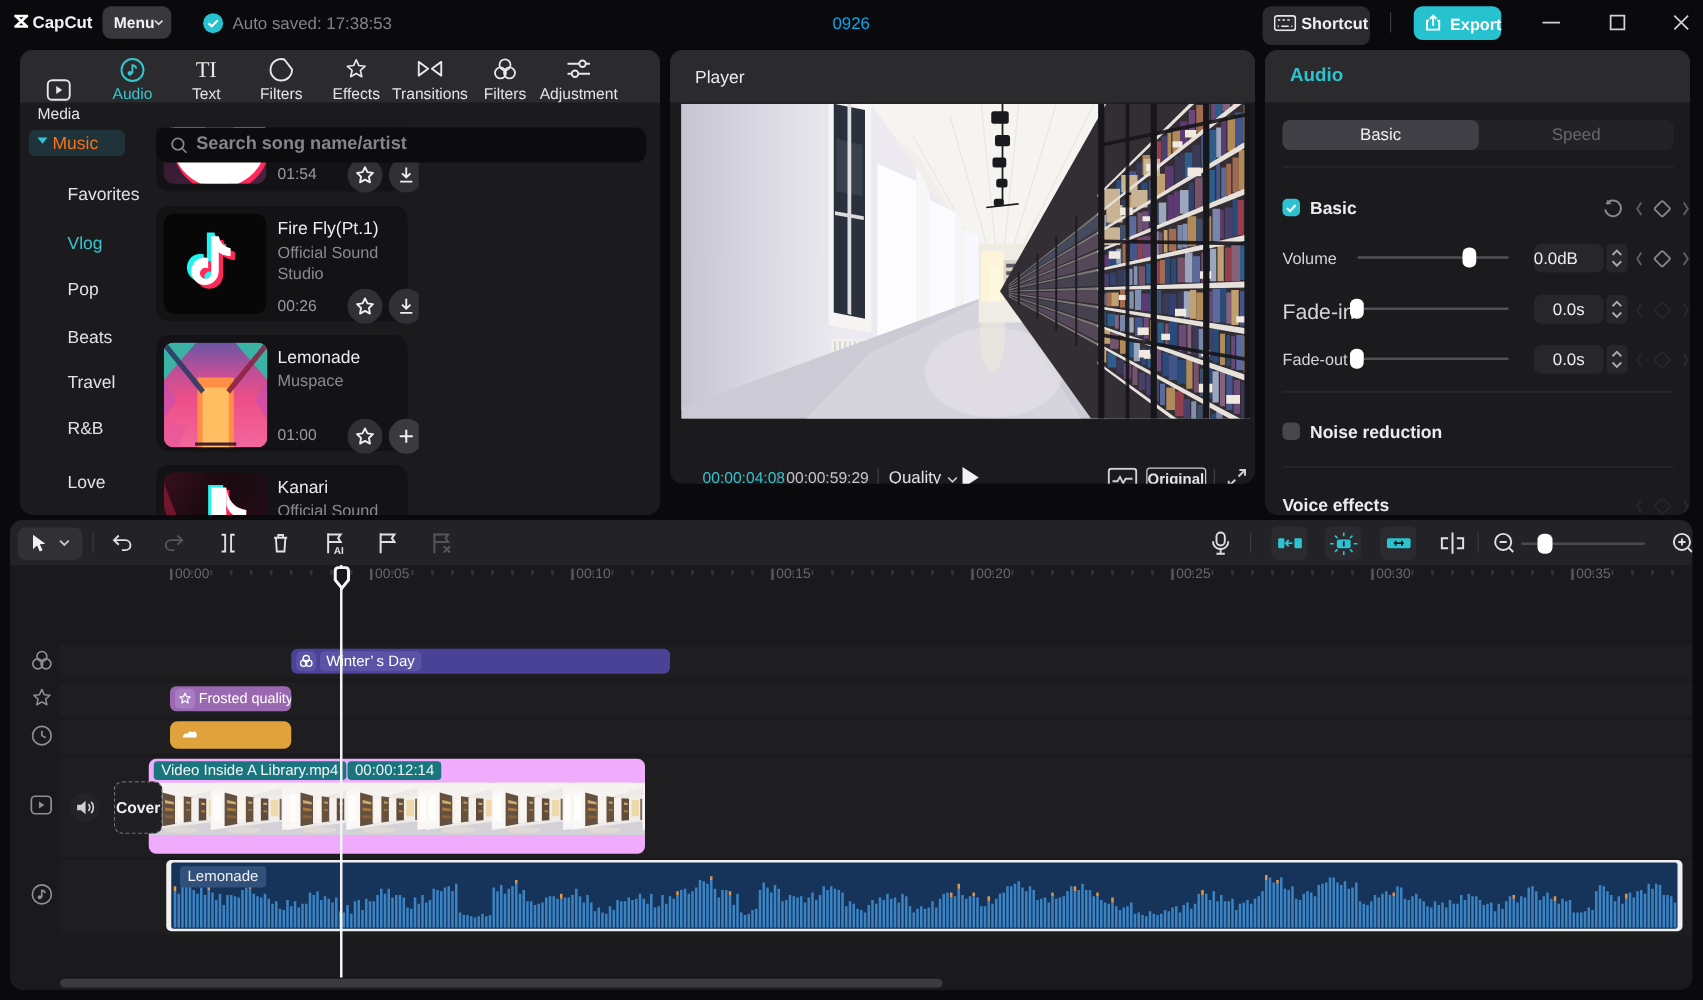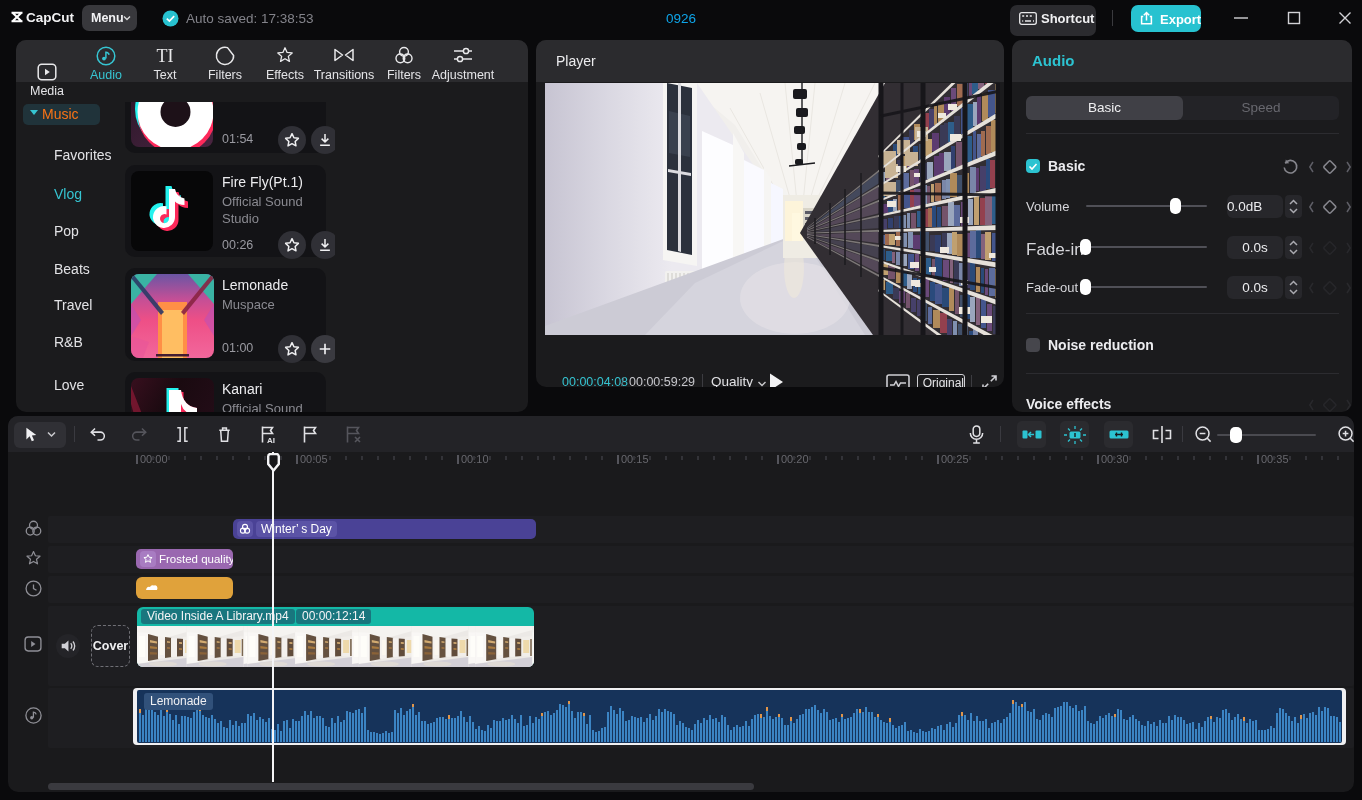--- a/index.html
+++ b/index.html
@@ -214,20 +214,27 @@
          <path d="M38 12 h12 v30 q14 1 16 14 h-28 Z" fill="#fff"></path>
          <path d="M50 12 q2 16 16 18 v12 q-14 -1 -16 -14" fill="#fd295a" opacity="0.9"></path>
          <path d="M50 12 q2 16 16 18 v8 q-13 -2 -16 -12" fill="#fff"></path>
        </svg>
      </div>
      <div class="abs" style="left:97px;top:9px;font-size:14px;color:#ececef;">Kanari</div>
      <div class="abs" style="left:97px;top:29px;font-size:13px;color:#8a8a91;">Official Sound</div>
   </div>
   </div>
 
+  <div class="abs" style="left:109px;top:62px;width:392px;height:28px;background:#0c0c0e;border-radius:9px;">
+    <svg class="abs" style="left:11px;top:7px;" width="15" height="15" viewBox="0 0 15 15">
+        <circle cx="6.3" cy="6.3" r="4.6" stroke="#85858c" stroke-width="1.4" fill="none"></circle>
+        <path d="M9.8 9.8 L13.2 13.2" stroke="#85858c" stroke-width="1.4"></path>
+      </svg>
+    <div class="abs" style="left:32px;top:5px;font-size:14.5px;font-weight:bold;color:#84848b;">Search song name/artist</div>
+  </div>
 </div>
 
 <div class="panel" style="left:536px;top:40px;width:468px;height:347px;">
   <div class="phead"></div>
   <div class="abs" style="left:20px;top:13px;font-size:14px;color:#ececee;">Player</div>
   <div class="abs" style="left:9px;top:43px;width:455px;height:252px;overflow:hidden;">
 <svg width="455" height="252" viewBox="0 0 455 252">
   <rect width="455" height="252" fill="#d8d7dc"></rect>
 
   <polygon points="128,0 347,0 255,150 128,10" fill="#f1efec"></polygon>
@@ -555,21 +562,21 @@
   <svg class="abs" style="left:221px;top:340px;" width="10" height="8" viewBox="0 0 10 8">
       <path d="M1.5 2 L5 5.5 L8.5 2" stroke="#c8c8cc" stroke-width="1.4" fill="none"></path>
     </svg>
   <svg class="abs" style="left:230px;top:331px;" width="20" height="22" viewBox="0 0 20 22">
       <path d="M4 2.5 L17 11 L4 19.5 Z" fill="#f2f2f4"></path>
     </svg>
   <svg class="abs" style="left:350px;top:334px;" width="24" height="18" viewBox="0 0 24 18">
       <rect x="1" y="1" width="22" height="16" rx="2" stroke="#cfcfd4" stroke-width="1.6" fill="none"></rect>
       <path d="M4 11 L8 11 10 7.5 12.5 12.5 14.5 9 20 9" stroke="#cfcfd4" stroke-width="1.5" fill="none"></path>
     </svg>
-  <div class="abs" style="left:381px;top:334px;width:48px;height:18px;border:1.5px solid #cfcfd4;border-radius:3px;font-size:12px;font-weight:normal;color:#e4e4e7;text-align:right;line-height:16px;">Original</div>
+  <div class="abs" style="left:381px;top:334px;width:48px;height:18px;border:1.5px solid #cfcfd4;border-radius:3px;font-size:12px;font-weight:bold;color:#e4e4e7;text-align:left;line-height:16px;">Original</div>
   <div class="abs" style="left:435px;top:335px;width:1px;height:14px;background:#3c3c41;"></div>
   <svg class="abs" style="left:445px;top:334px;" width="17" height="17" viewBox="0 0 17 17">
       <g stroke="#cfcfd4" stroke-width="1.6" fill="none">
         <path d="M10.5 2 H15 V6.5 M15 2 L9.8 7.2 M6.5 15 H2 V10.5 M2 15 L7.2 9.8"></path>
       </g>
     </svg>
 </div>
 
 <div class="panel" style="left:1012px;top:40px;width:340px;height:372px;">
   <div class="phead"></div>
@@ -856,21 +863,21 @@
       </svg>
     <div class="abs" style="left:23px;top:4px;font-size:11.5px;color:#fff;white-space:nowrap;">Frosted quality</div>
   </div>
 
   <div class="abs" style="left:128px;top:161px;width:97px;height:22px;background:#e0a23b;border-radius:6px;">
     <svg class="abs" style="left:8px;top:7px;" width="14" height="8" viewBox="0 0 14 8">
         <path d="M2 6 q1-4 4-3 q1-2.5 4-1.5 q3-1 3.5 2.5 L13 6 Z" fill="#fff"></path>
       </svg>
   </div>
 
-  <div class="abs" style="left:129px;top:191px;width:397px;height:60px;background:#14b8a6;border-radius:6px;overflow:hidden;">
+  <div class="abs" style="left:111px;top:191px;width:397px;height:76px;background:#f0abfc;border-radius:6px;overflow:hidden;">
     <div class="abs" style="left:4px;top:2px;height:15px;background:#19767e;border-radius:3px;font-size:12px;color:#f4f4f6;line-height:15px;padding:0 6px;">Video Inside A Library.mp4</div>
     <div class="abs" style="left:159px;top:2px;height:15px;background:#19767e;border-radius:3px;font-size:12px;color:#f4f4f6;line-height:15px;padding:0 6px;">00:00:12:14</div>
     <div class="abs" style="left:0;top:19px;width:397px;height:42px;overflow:hidden;">
       <svg width="397" height="42" viewBox="0 0 397 42">
           <defs>
             <clipPath id="tc">
               <rect x="0" y="0" width="397" height="42"></rect>
             </clipPath>
           </defs>
           <g clip-path="url(#tc)">

